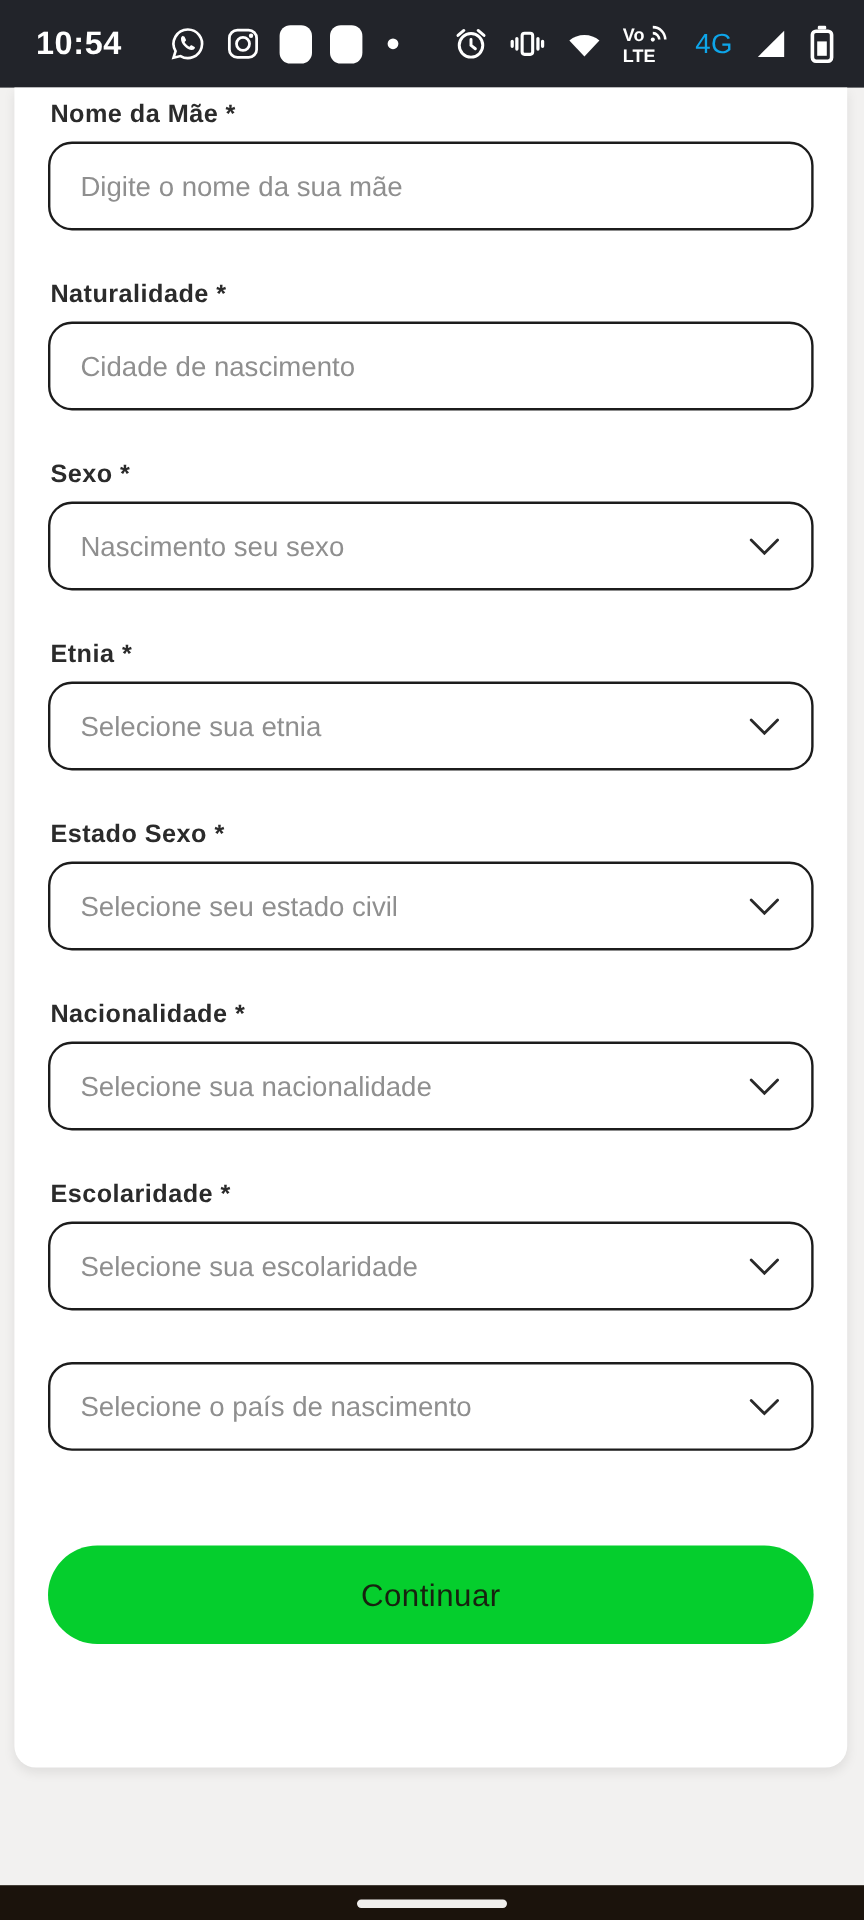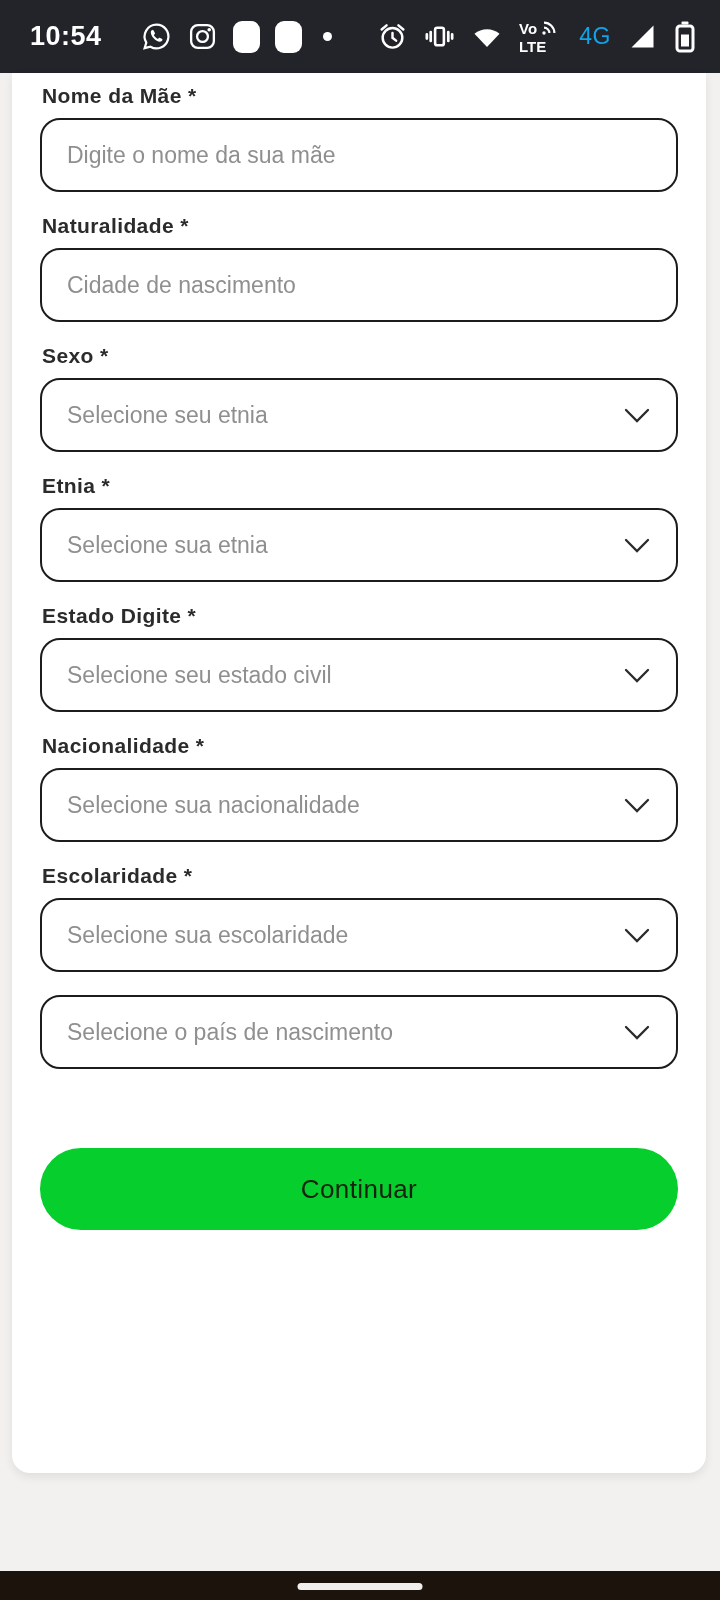--- a/index.html
+++ b/index.html
@@ -26,21 +26,21 @@
   .volte { display: flex; flex-direction: column; line-height: 1; align-items: center; }
   .net-4g { font-size: 23px; font-weight: 400; color: #0ea5e9; letter-spacing: 0.5px; }
 
   
   .card {
     position: absolute; top: 73px; left: 12px; right: 14px; bottom: 127px;
     background: #FFFFFF; border-radius: 0 0 18px 18px;
     box-shadow: 0 4px 10px rgba(0,0,0,0.08);
     padding: 12px 28px 0 28px;
   }
-  .field { margin-bottom: 23px; }
+  .field { margin-bottom: 43px; }
   .field-label {
     display: block; height: 22px; line-height: 22px;
     font-size: 21px; font-weight: 700; color: #2B2B2B;
     letter-spacing: 0.4px; margin: 0 0 11px 2px;
   }
   .control {
     width: 100%; height: 74px;
     border: 2px solid #1C1C1C; border-radius: 20px;
     background: #fff; display: flex; align-items: center;
     padding: 0 26px 0 25px;
@@ -159,21 +159,21 @@
     </div>
 
     <div class="field">
       <label class="field-label">Naturalidade *</label>
       <input class="control" type="text" placeholder="Cidade de nascimento" style="">
     </div>
 
     <div class="field">
       <label class="field-label">Sexo *</label>
       <div class="control select">
-        <span class="select-value">Selecione seu etnia</span>
+        <span class="select-value">Nascimento seu sexo</span>
         <span class="chevron">
           <svg width="26" height="15" viewBox="0 0 26 15">
               <path d="M2 2 L13 13 L24 2" fill="none" stroke="#2b2b2b" stroke-width="2.3" stroke-linecap="round"></path>
             </svg>
         </span>
       </div>
     </div>
 
     <div class="field">
       <label class="field-label">Etnia *</label>
@@ -181,21 +181,21 @@
         <span class="select-value">Selecione sua etnia</span>
         <span class="chevron">
           <svg width="26" height="15" viewBox="0 0 26 15">
               <path d="M2 2 L13 13 L24 2" fill="none" stroke="#2b2b2b" stroke-width="2.3" stroke-linecap="round"></path>
             </svg>
         </span>
       </div>
     </div>
 
     <div class="field">
-      <label class="field-label">Estado Digite *</label>
+      <label class="field-label">Estado Sexo *</label>
       <div class="control select">
         <span class="select-value">Selecione seu estado civil</span>
         <span class="chevron">
           <svg width="26" height="15" viewBox="0 0 26 15">
               <path d="M2 2 L13 13 L24 2" fill="none" stroke="#2b2b2b" stroke-width="2.3" stroke-linecap="round"></path>
             </svg>
         </span>
       </div>
     </div>
 

